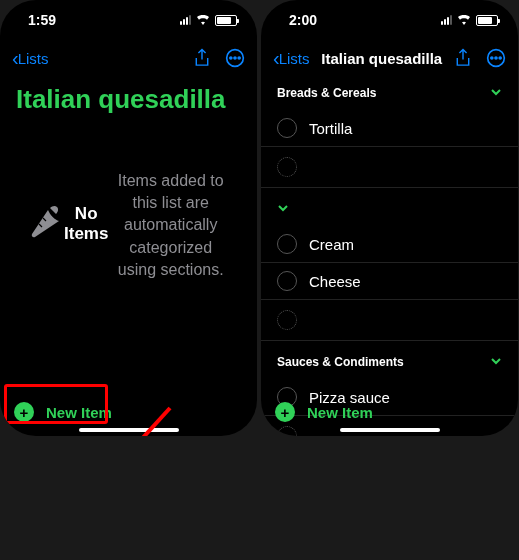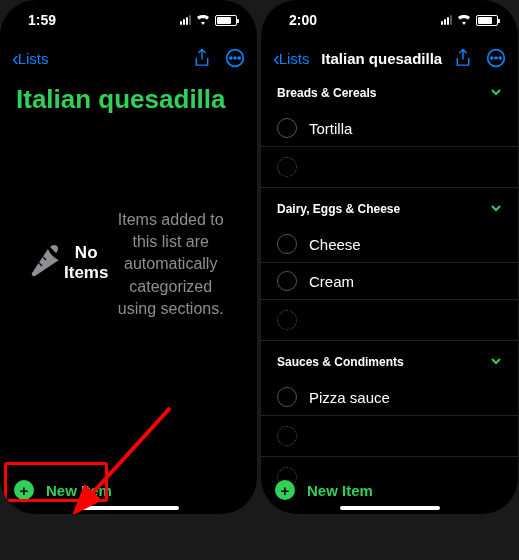--- a/index.html
+++ b/index.html
@@ -7,21 +7,21 @@
       background: #1a1a1a;
       font-family: -apple-system, BlinkMacSystemFont, "Segoe UI", sans-serif;
       display: flex;
       gap: 4px;
       width: 519px;
       height: 560px;
     }
     .screen {
       position: relative;
       width: 257px;
-      height: 514px;
+      height: 436px;
       background: #000;
       border-radius: 36px;
       overflow: hidden;
       display: flex;
       flex-direction: column;
     }
     .statusbar {
       height: 40px;
       display: flex;
       align-items: center;
@@ -280,32 +280,31 @@
     </div>
     <div class="row">
       <span class="row-check"></span>
       <span class="row-label">Tortilla</span>
     </div>
     <div class="dotted-row">
         <div class="dotted-circle"></div>
       </div>
 
     <div class="section-header">
-      <span class="section-title">Dairy, Eggs &amp; Cheese</span>
       <span class="section-chevron"><svg width="12" height="12" viewBox="0 0 12 12" fill="none" stroke="#30D158" stroke-width="2">
             <path d="M2 4l4 4 4-4"></path>
           </svg></span>
+    </div>
+    <div class="row">
+      <span class="row-check"></span>
+      <span class="row-label">Cream</span>
     </div>
     <div class="row">
       <span class="row-check"></span>
       <span class="row-label">Cheese</span>
-    </div>
-    <div class="row">
-      <span class="row-check"></span>
-      <span class="row-label">Cream</span>
     </div>
     <div class="dotted-row">
         <div class="dotted-circle"></div>
       </div>
 
     <div class="section-header">
       <span class="section-title">Sauces &amp; Condiments</span>
       <span class="section-chevron"><svg width="12" height="12" viewBox="0 0 12 12" fill="none" stroke="#30D158" stroke-width="2">
             <path d="M2 4l4 4 4-4"></path>
           </svg></span>

